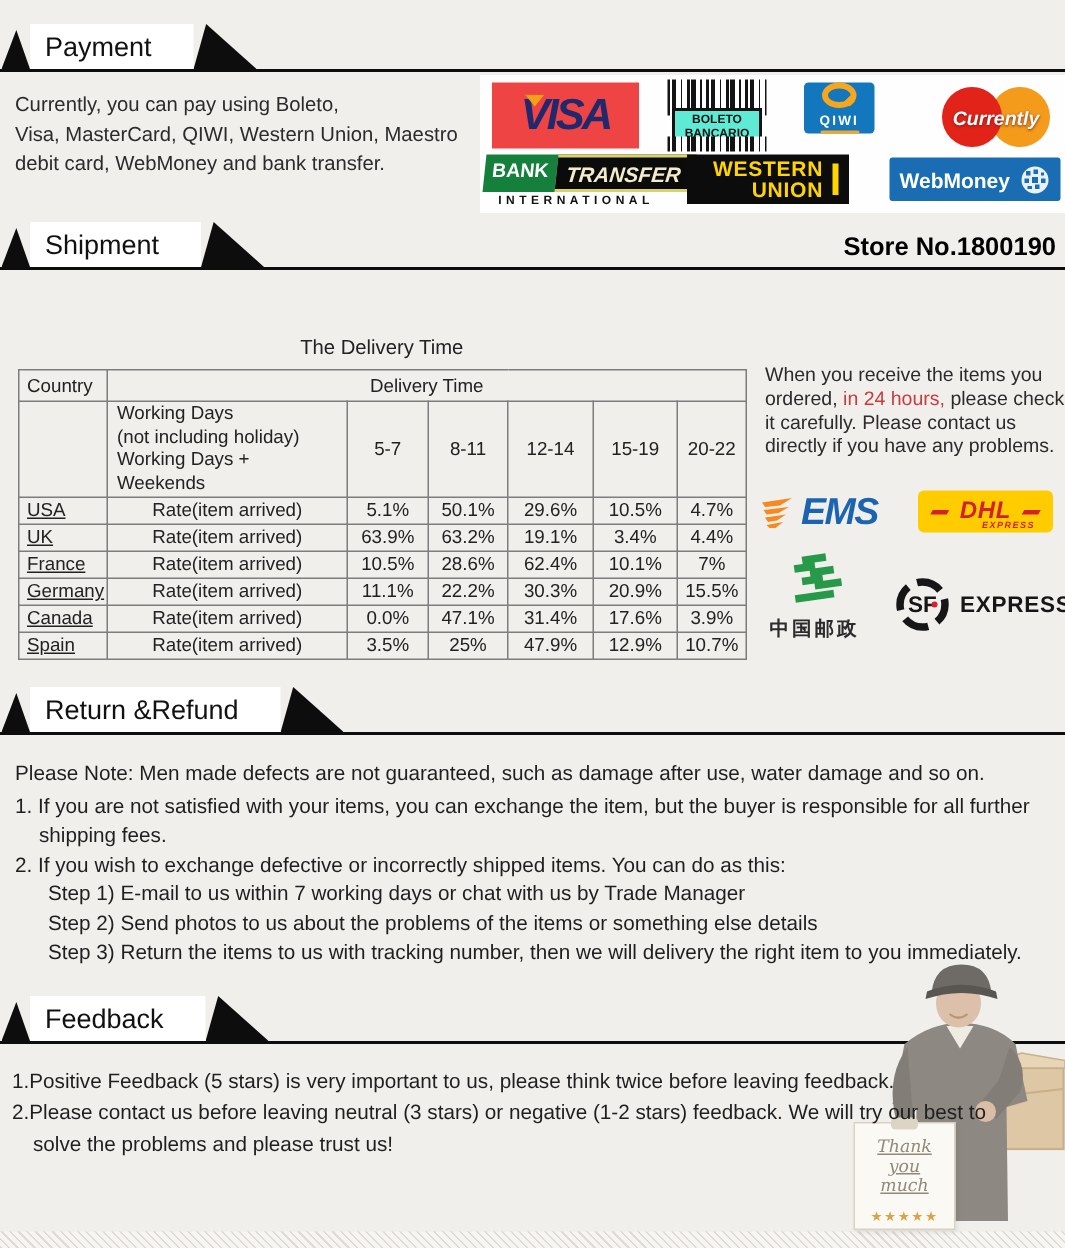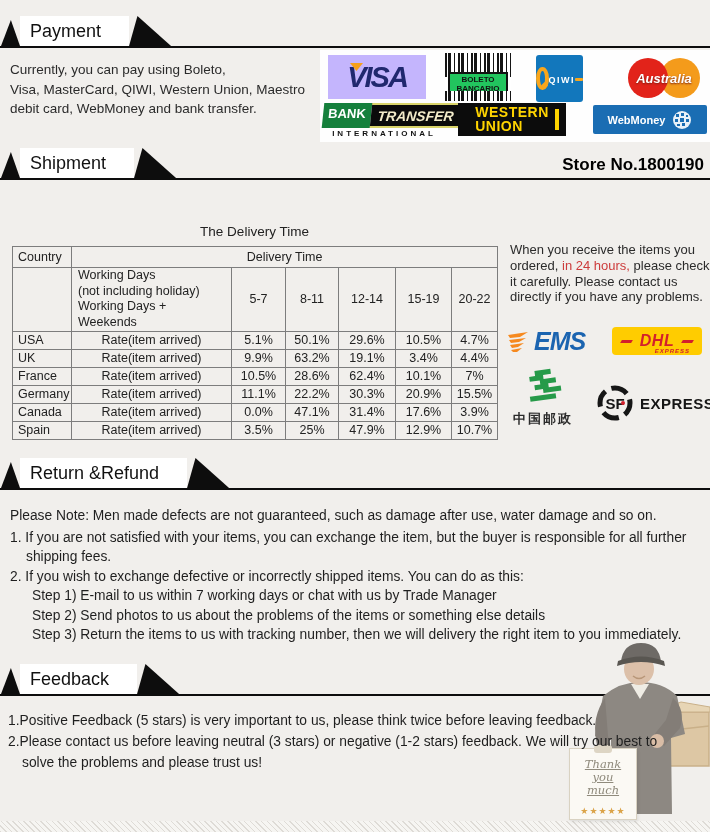--- a/index.html
+++ b/index.html
@@ -13,76 +13,76 @@
   .tri{display:inline-block;background:#0d0d0d;}
   .tri-left{width:19px;height:26px;clip-path:polygon(0 100%,52% 0,100% 100%);margin-left:1px;}
   .tri-right{width:42px;height:30px;clip-path:polygon(20% 0,100% 100%,0 100%);}
   .sec-title{background:#ffffff;color:#111;font-size:18px;line-height:26px;padding:2px 28px 2px 10px;}
 
   
   .pay-desc{position:absolute;left:10px;top:60px;font-size:13.5px;line-height:19.5px;color:#2b2b2b;}
   .pay-panel{position:absolute;left:320px;top:50px;width:390px;height:92px;background:#fefefe;}
   .plogo{position:absolute;}
 
-  .lg-visa{left:8px;top:5px;width:98px;height:44px;background:#c4b5fd;display:flex;align-items:center;justify-content:center;}
+  .lg-visa{left:8px;top:5px;width:98px;height:44px;background:#ef4444;display:flex;align-items:center;justify-content:center;}
   .visa-word{font-style:italic;font-weight:800;font-size:29px;letter-spacing:-2px;color:#20286e;}
   .visa-flash{position:absolute;left:22px;top:8px;width:13px;height:8px;background:#f6a01a;
               clip-path:polygon(0 0,100% 0,50% 100%);}
 
   .lg-boleto{left:125px;top:3px;width:66px;height:48px;background:#fff;}
   .bars{background:repeating-linear-gradient(90deg,#141414 0 2px,#fff 2px 3px,#141414 3px 6px,#fff 6px 9px,#141414 9px 10px,#fff 10px 13px);}
   .bars-top{height:24px;}
   .bars-bottom{position:absolute;bottom:0;left:0;right:0;height:10px;}
-  .bol-label{position:absolute;left:3px;right:3px;top:19px;background:#22c55e;border:2px solid #111;
+  .bol-label{position:absolute;left:3px;right:3px;top:19px;background:#5eead4;border:2px solid #111;
              text-align:center;font-size:8px;font-weight:900;line-height:1.15;padding:1px 0;color:#111;}
   .bol-label span{display:block;}
 
-  .lg-qiwi{left:216px;top:5px;width:47px;height:47px;background:#1277bc;border-radius:3px;
-           display:flex;flex-direction:row;align-items:center;justify-content:center;}
+  .lg-qiwi{left:216px;top:5px;width:47px;height:34px;background:#1277bc;border-radius:3px;
+           display:flex;flex-direction:column;align-items:center;justify-content:center;}
   .q-ring{width:15px;height:15px;border:4px solid #f8a61c;border-radius:50%;position:relative;}
   .q-tail{position:absolute;right:-2px;bottom:-2px;width:5px;height:5px;background:#f8a61c;transform:rotate(45deg);}
   .qiwi-word{color:#fff;font-size:9px;font-weight:800;letter-spacing:1.5px;margin-top:3px;}
   .qiwi-sub{width:26px;height:3px;background:#f8a61c;margin-top:2px;border-radius:1px;}
 
   .lg-mc{left:306px;top:7px;width:76px;height:42px;}
   .mc-circle{position:absolute;width:40px;height:40px;border-radius:50%;top:1px;}
   .mc-red{left:2px;background:#e2231a;z-index:1;}
   .mc-orange{left:34px;background:#f49b1b;z-index:0;}
   .mc-word{position:absolute;z-index:2;left:0;right:0;top:14px;text-align:center;color:#fff;
            font-style:italic;font-weight:800;font-size:13px;text-shadow:0 1px 2px #7a1f12;}
 
   .lg-bt{left:3px;top:53px;width:122px;height:36px;}
   .bt-row{display:flex;align-items:stretch;transform:skewX(-6deg);}
   .bt-bank{background:#15803c;color:#fff;font-weight:900;font-size:13px;padding:3px 5px 2px;}
   .bt-transfer{background:#0b0b0b;color:#f3ecca;font-style:italic;font-weight:900;font-size:14px;
                padding:3px 7px 2px;border:2px solid #d9d46a;border-left:none;}
   .bt-intl{text-align:center;font-size:8px;font-weight:700;letter-spacing:3px;color:#111;margin-top:1px;}
 
   .lg-wu{left:138px;top:53px;width:108px;height:33px;background:#0c0c0c;display:flex;align-items:center;justify-content:center;}
-  .wu-word{color:#ffd400;font-weight:900;font-size:14px;line-height:0.95;text-align:left;letter-spacing:0.5px;}
+  .wu-word{color:#ffd400;font-weight:900;font-size:14px;line-height:0.95;text-align:right;letter-spacing:0.5px;}
   .wu-bar{position:absolute;right:7px;top:6px;bottom:6px;width:4px;background:#ffd400;}
 
   .lg-wm{left:273px;top:55px;width:114px;height:29px;background:#1a6db3;border-radius:2px;
          display:flex;align-items:center;justify-content:center;gap:7px;}
-  .wm-word{color:#fff;font-size:11px;font-weight:600;}
+  .wm-word{color:#fff;font-size:14px;font-weight:600;}
 
   
   .store-no{position:absolute;right:6px;bottom:3px;font-size:17px;font-weight:700;color:#000;}
   .ship-note{position:absolute;left:10px;top:191px;font-size:13.5px;color:#2b2b2b;}
   .table-title{position:absolute;left:12px;top:224px;width:485px;text-align:center;font-size:13.5px;color:#222;}
 
   .dtable{position:absolute;left:12px;top:246px;width:485px;border-collapse:collapse;
           font-size:12.5px;color:#222;table-layout:fixed;}
   .dtable td{border:1px solid #7d7d7d;padding:0 3px;text-align:center;vertical-align:middle;}
   .dtable tr.h1 td{height:20px;}
   .dtable tr.h2 td{height:48px;}
   .dtable .c-country-h{text-align:left;padding-left:5px;}
   .dtable .c-wd{text-align:left;padding-left:6px;line-height:1.25;}
   .body-row td{height:17px;}
-  .body-row .c-country{text-align:left;padding-left:5px;}
+  .body-row .c-country{text-align:left;padding-left:5px;text-decoration:underline;}
 
   .receive-note{position:absolute;left:510px;top:242px;width:200px;font-size:13px;line-height:15.8px;color:#2b2b2b;}
   .red-text{color:#cc3b3b;}
 
   
   .carrier{position:absolute;display:flex;align-items:center;}
   .lg-ems{left:506px;top:327px;gap:2px;}
   .ems-word{font-style:italic;font-weight:900;font-size:25px;color:#1b64b0;letter-spacing:-1px;}
   .lg-dhl{left:612px;top:327px;width:90px;height:28px;background:#ffcc00;border-radius:4px;
           justify-content:center;gap:8px;position:absolute;}
@@ -156,21 +156,21 @@
       <span class="q-ring">
           <span class="q-tail"></span>
         </span>
       <span class="qiwi-word">QIWI</span>
       <span class="qiwi-sub"></span>
     </div>
 
     <div class="plogo lg-mc">
       <span class="mc-circle mc-orange"></span>
       <span class="mc-circle mc-red"></span>
-      <span class="mc-word">Australia</span>
+      <span class="mc-word">Currently</span>
     </div>
 
     <div class="plogo lg-bt">
       <div class="bt-row">
         <span class="bt-bank">BANK</span>
         <span class="bt-transfer">TRANSFER</span>
       </div>
       <div class="bt-intl">INTERNATIONAL</div>
     </div>
 
@@ -240,21 +240,21 @@
           <td>Rate(item arrived)</td>
           <td>5.1%</td>
           <td>50.1%</td>
           <td>29.6%</td>
           <td>10.5%</td>
           <td>4.7%</td>
         </tr>
         <tr class="body-row">
           <td class="c-country">UK</td>
           <td>Rate(item arrived)</td>
-          <td>9.9%</td>
+          <td>63.9%</td>
           <td>63.2%</td>
           <td>19.1%</td>
           <td>3.4%</td>
           <td>4.4%</td>
         </tr>
         <tr class="body-row">
           <td class="c-country">France</td>
           <td>Rate(item arrived)</td>
           <td>10.5%</td>
           <td>28.6%</td>

